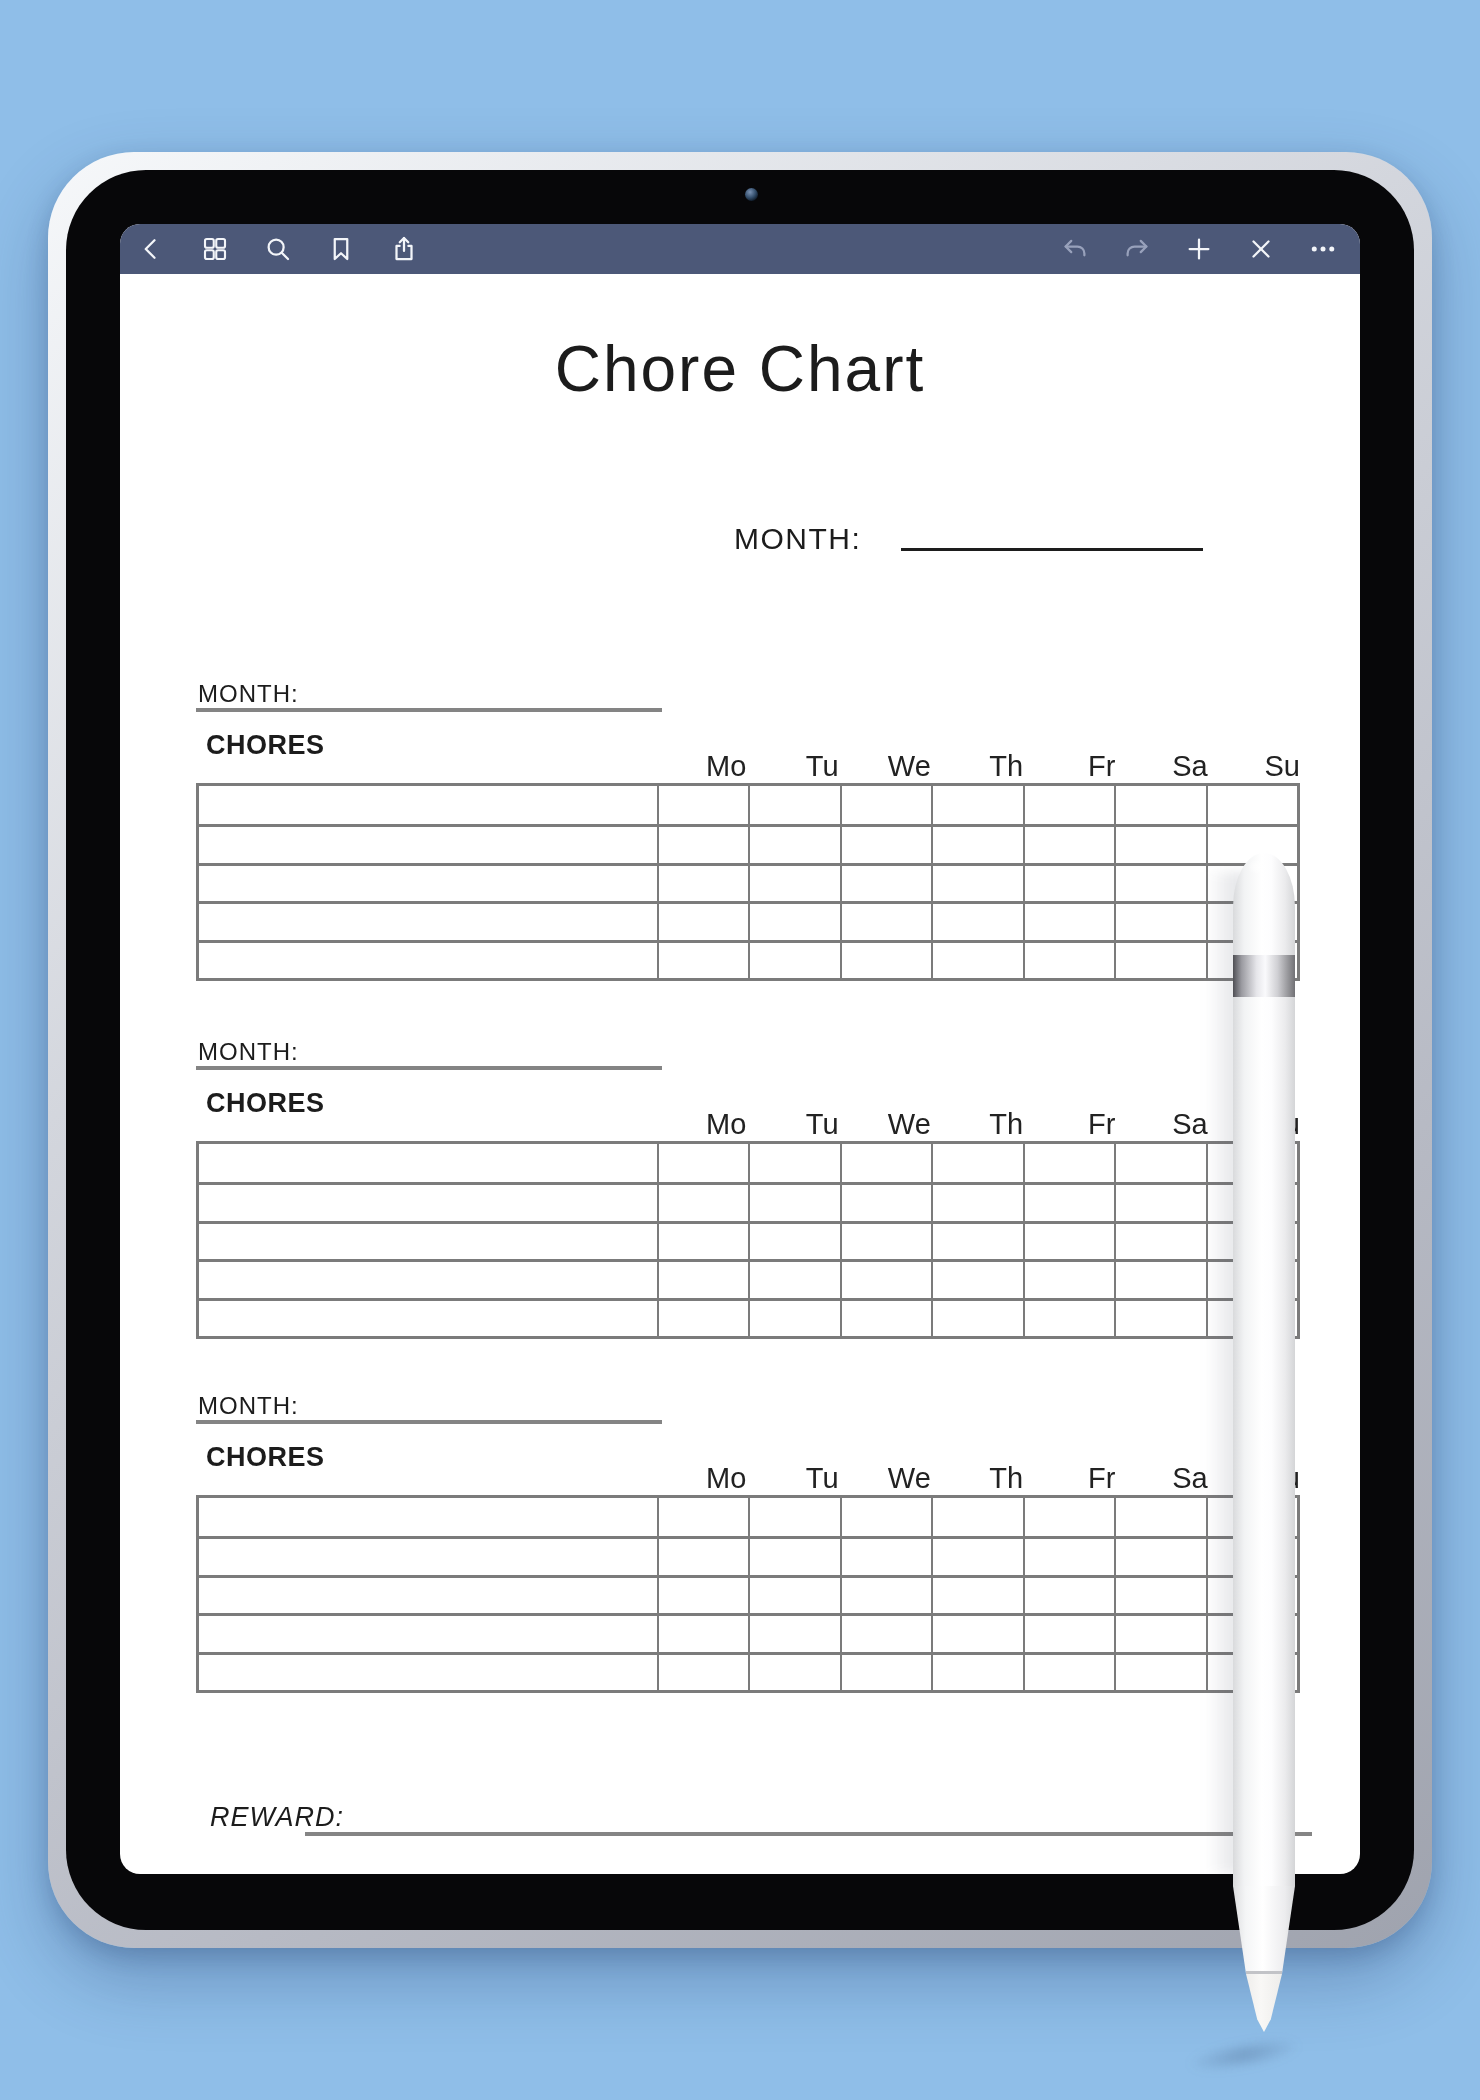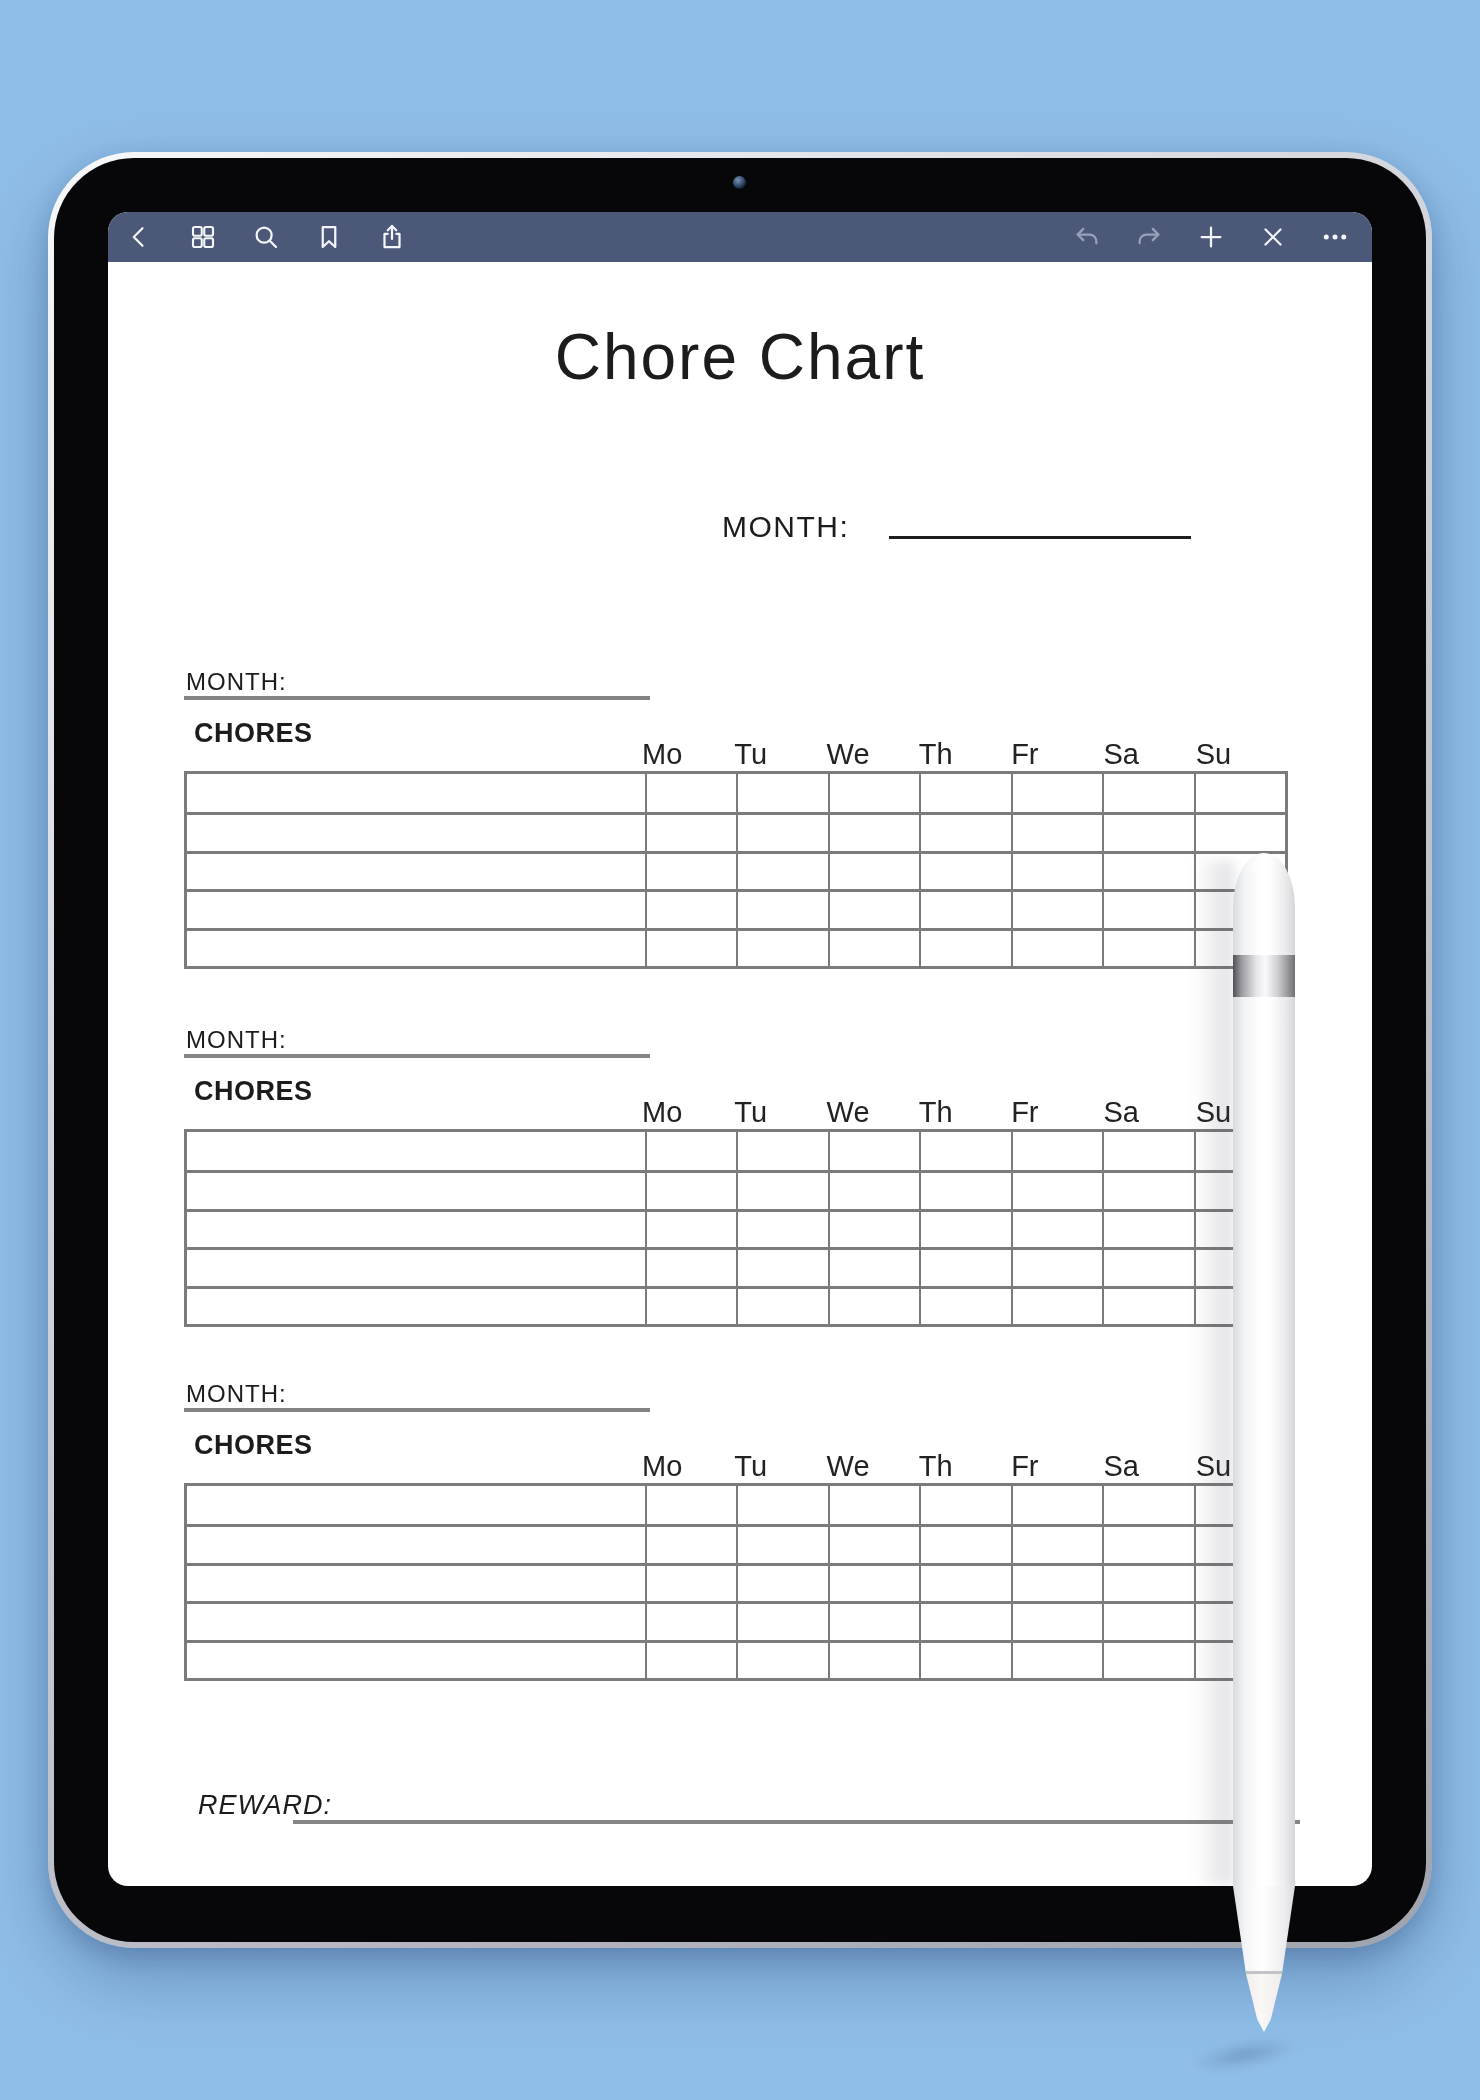--- a/index.html
+++ b/index.html
@@ -7,21 +7,21 @@
     --grid:#7B7B7B; --ink:#1C1C1C; --muted_icon:#98A1BB; --active_icon:#F3F5F9;
   }
   *{margin:0;padding:0;box-sizing:border-box;}
   html,body{width:1480px;height:2100px;}
   body{font-family:"Liberation Sans", sans-serif; background:var(--background); overflow:hidden;}
   .stage{position:relative;width:1480px;height:2100px;background:var(--background);}
 
   
   .tablet-frame{
     position:absolute; left:48px; top:152px; width:1384px; height:1796px;
-    border-radius:86px; padding:6px;
+    border-radius:86px; padding:18px;
     background:linear-gradient(145deg,#f6f8fa 0%,#d3d6dd 35%,#b7bac4 70%,#9fa3ae 100%);
     box-shadow:0 30px 70px rgba(22,48,95,.30), 0 8px 22px rgba(22,48,95,.20);
   }
   .tablet-bezel{
     position:relative; width:100%; height:100%;
     border-radius:80px; background:#070709; overflow:hidden;
   }
   .camera{
     position:absolute; left:679px; top:18px; width:13px; height:13px; border-radius:50%;
     background:radial-gradient(circle at 38% 32%, #7b93b4 0%, #35506e 45%, #101d2c 75%, #060b12 100%);
@@ -50,21 +50,21 @@
     font-size:64px; font-weight:400; letter-spacing:2px; color:var(--ink);
   }
   .month-top-label{position:absolute; left:614px; top:298px; font-size:30px; letter-spacing:1.5px; color:var(--ink);}
   .month-top-line{position:absolute; left:781px; top:324px; width:302px; height:3px; background:#1d1d1d;}
 
   .section{position:absolute; left:76px; width:1104px; height:302px;}
   .sec-month{position:absolute; left:2px; top:0; font-size:24px; letter-spacing:1px; color:var(--ink);}
   .sec-line{position:absolute; left:0; top:28px; width:466px; height:4px; background:#848484;}
   .sec-chores{position:absolute; left:10px; top:50px; font-size:27px; font-weight:700; letter-spacing:.5px; color:var(--ink);text-align:right;}
   .day-headers{position:absolute; left:458px; top:70px; width:646px; height:32px; display:flex;}
-  .day-h{flex:1; text-align:left; font-size:29px; font-weight:400; color:#222;}
+  .day-h{flex:1; text-align:right; font-size:29px; font-weight:400; color:#222;}
   .chore-table{
     position:absolute; left:0; top:103px; width:1104px; height:198px;
     border:3px solid var(--grid); background:var(--paper);
     display:grid; grid-template-columns:458px repeat(7,1fr); grid-auto-rows:1fr;
   }
   .cell{background:var(--paper);}
   .cell.bl{border-left:2px solid var(--grid);}
   .cell.bt{border-top:3px solid var(--grid);}
 
   .sec-1{top:456px;} .sec-2{top:814px;} .sec-3{top:1168px;}

